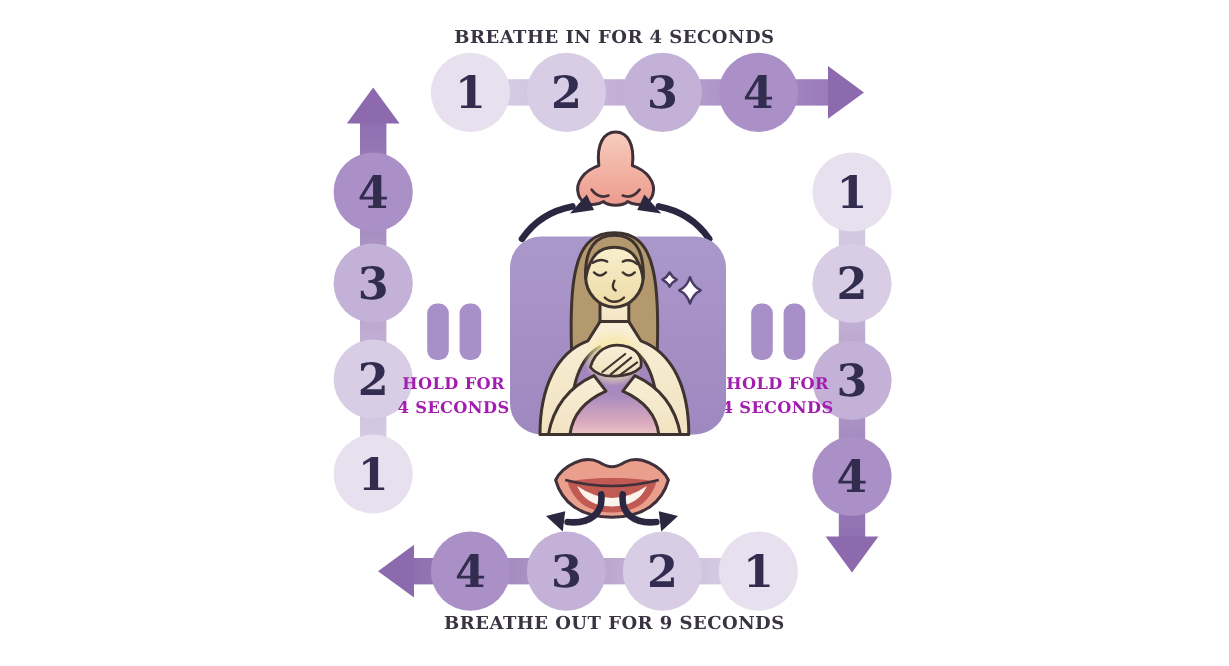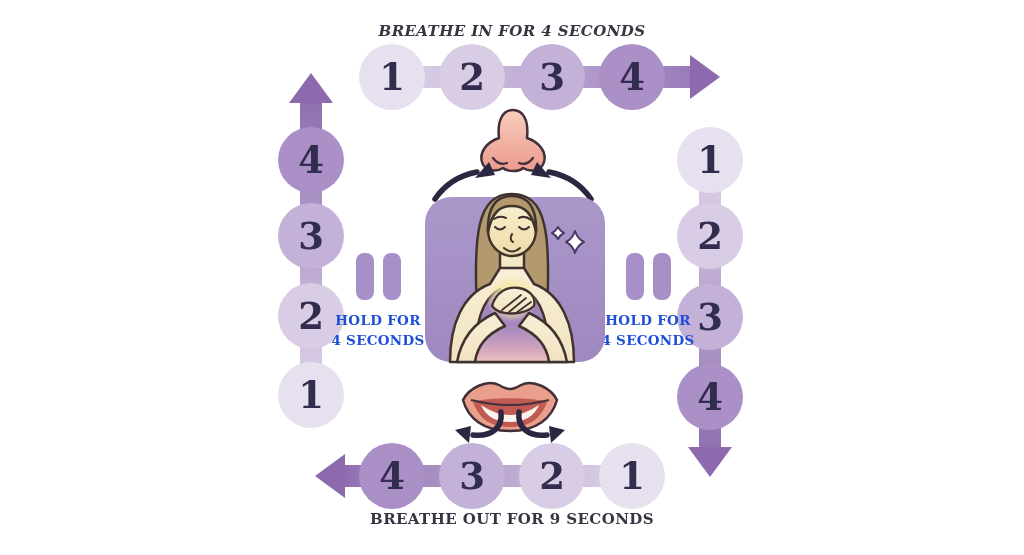--- a/index.html
+++ b/index.html
@@ -4,21 +4,21 @@
 <style>
   html,body{margin:0;padding:0;background:#ffffff;}
   .canvas{
     position:relative;width:1024px;height:555px;background:#ffffff;overflow:hidden;
     font-family:"DejaVu Serif","Liberation Serif",serif;
   }
   .title{
     position:absolute;left:0;width:1024px;text-align:center;
     font-weight:700;font-size:15px;letter-spacing:.4px;color:#3a3442;
   }
-  .title.top{top:22px;font-style:italic;}
+  .title.top{top:22px;}
   .title.bottom{top:510px;}
 
   
   .bar{position:absolute;}
   .bar-top{left:392px;top:66px;width:300px;height:22px;
     background:linear-gradient(to right,#ded5e9,#9a7aba);}
   .bar-right{left:699px;top:160px;width:22px;height:290px;
     background:linear-gradient(to bottom,#ded5e9,#8f6fb0);}
   .bar-bottom{left:345px;top:465px;width:287px;height:22px;
     background:linear-gradient(to right,#8f6fb0,#ded5e9);}
@@ -41,21 +41,21 @@
   .c2{background:#d9cde5;}
   .c3{background:#c3b1d7;}
   .c4{background:#aa90c7;}
 
   
   .hold{position:absolute;width:110px;text-align:center;}
   .hold-left{left:323px;top:253px;}
   .hold-right{left:593px;top:253px;}
   .pause{display:flex;justify-content:center;gap:9px;margin-bottom:10px;}
   .pause span{display:block;width:18px;height:47px;border-radius:8px;background:#a78fc7;}
-  .hold-text{font-weight:700;font-size:13.5px;line-height:1.5;color:#1d4ed8;letter-spacing:.3px;}
+  .hold-text{font-weight:700;font-size:13.5px;line-height:1.5;color:#a21caf;letter-spacing:.3px;}
 
   .center-art{position:absolute;left:405px;top:100px;}
 </style>
 </head>
 <body>
 
 <div class="canvas">
 
   <div class="title top">BREATHE IN FOR 4 SECONDS</div>
   <div class="title bottom">BREATHE OUT FOR 9 SECONDS</div>

